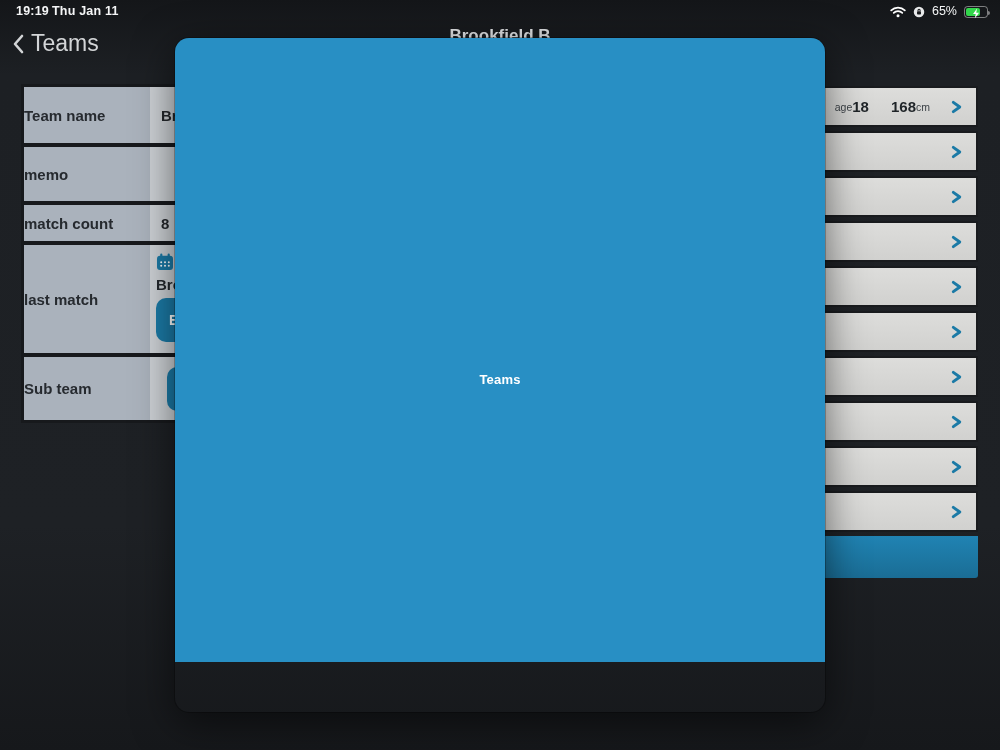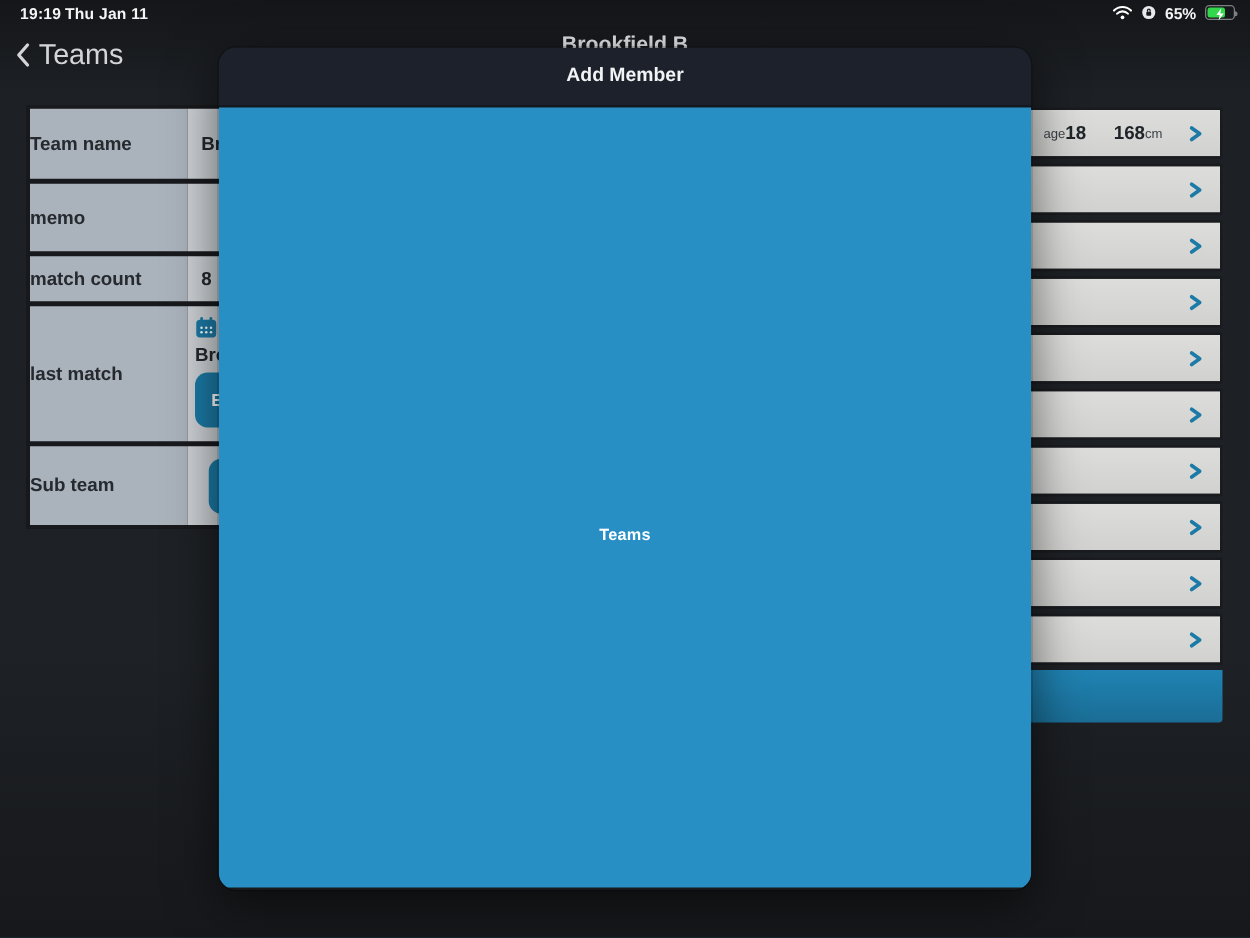--- a/index.html
+++ b/index.html
@@ -7,22 +7,22 @@
   body { font-family:"Liberation Sans","DejaVu Sans",sans-serif; }
   .screen{
     position:relative; width:1000px; height:750px; overflow:hidden;
     background:linear-gradient(180deg,#141619 0%,#1d2024 10%,#1e2125 70%,#16181b 100%);
   }
 
   
   .statusbar{ position:absolute; left:0; top:0; width:100%; height:24px; }
   .sb-left{ position:absolute; left:16px; top:4px; display:flex; gap:3px; align-items:center;
             color:#f4f5f6; font-size:12.5px; font-weight:700; letter-spacing:.2px; }
-  .sb-right{ position:absolute; right:12px; top:4px; display:flex; gap:7px; align-items:flex-start;
-             color:#f4f5f6; font-size:12.5px; font-weight:700; }
+  .sb-right{ position:absolute; right:12px; top:4px; display:flex; gap:7px; align-items:flex-end;
+             color:#f4f5f6; font-size:12.5px; font-weight:400; }
   .bat{ position:relative; width:24px; height:12px; border:1px solid rgba(255,255,255,.45);
         border-radius:3.5px; display:inline-block; }
   .bat-fill{ position:absolute; left:1px; top:1px; bottom:1px; width:65%;
              background:#32d74b; border-radius:2px; }
   .bat-nub{ position:absolute; right:-3px; top:3.5px; width:2px; height:4.5px;
             background:rgba(255,255,255,.45); border-radius:0 2px 2px 0; }
   .bolt{ position:absolute; left:7px; top:0.5px; }
 
   
   .back-btn{ position:absolute; left:12px; top:30px; display:flex; align-items:center; gap:7px;
@@ -245,21 +245,18 @@
       <span class="chev">
         <svg width="14" height="14" viewBox="0 0 13 13">
           <path d="M4 2.2 L10 6.5 L4 10.8" stroke="#1b7aa6" stroke-width="2.7" fill="none" stroke-linecap="round" stroke-linejoin="round"></path>
         </svg>
       </span>
     </div>
     </div>
   <button class="add-bar"></button>
 
   <div class="dialog">
-    <div class="dlg-header">
-      <span class="dlg-title">Add Member</span>
-    </div>
     <div class="dlg-body">
       <button class="cancel-btn">Teams</button>
     </div>
   </div>
 
 </div>
 
 </body></html>

